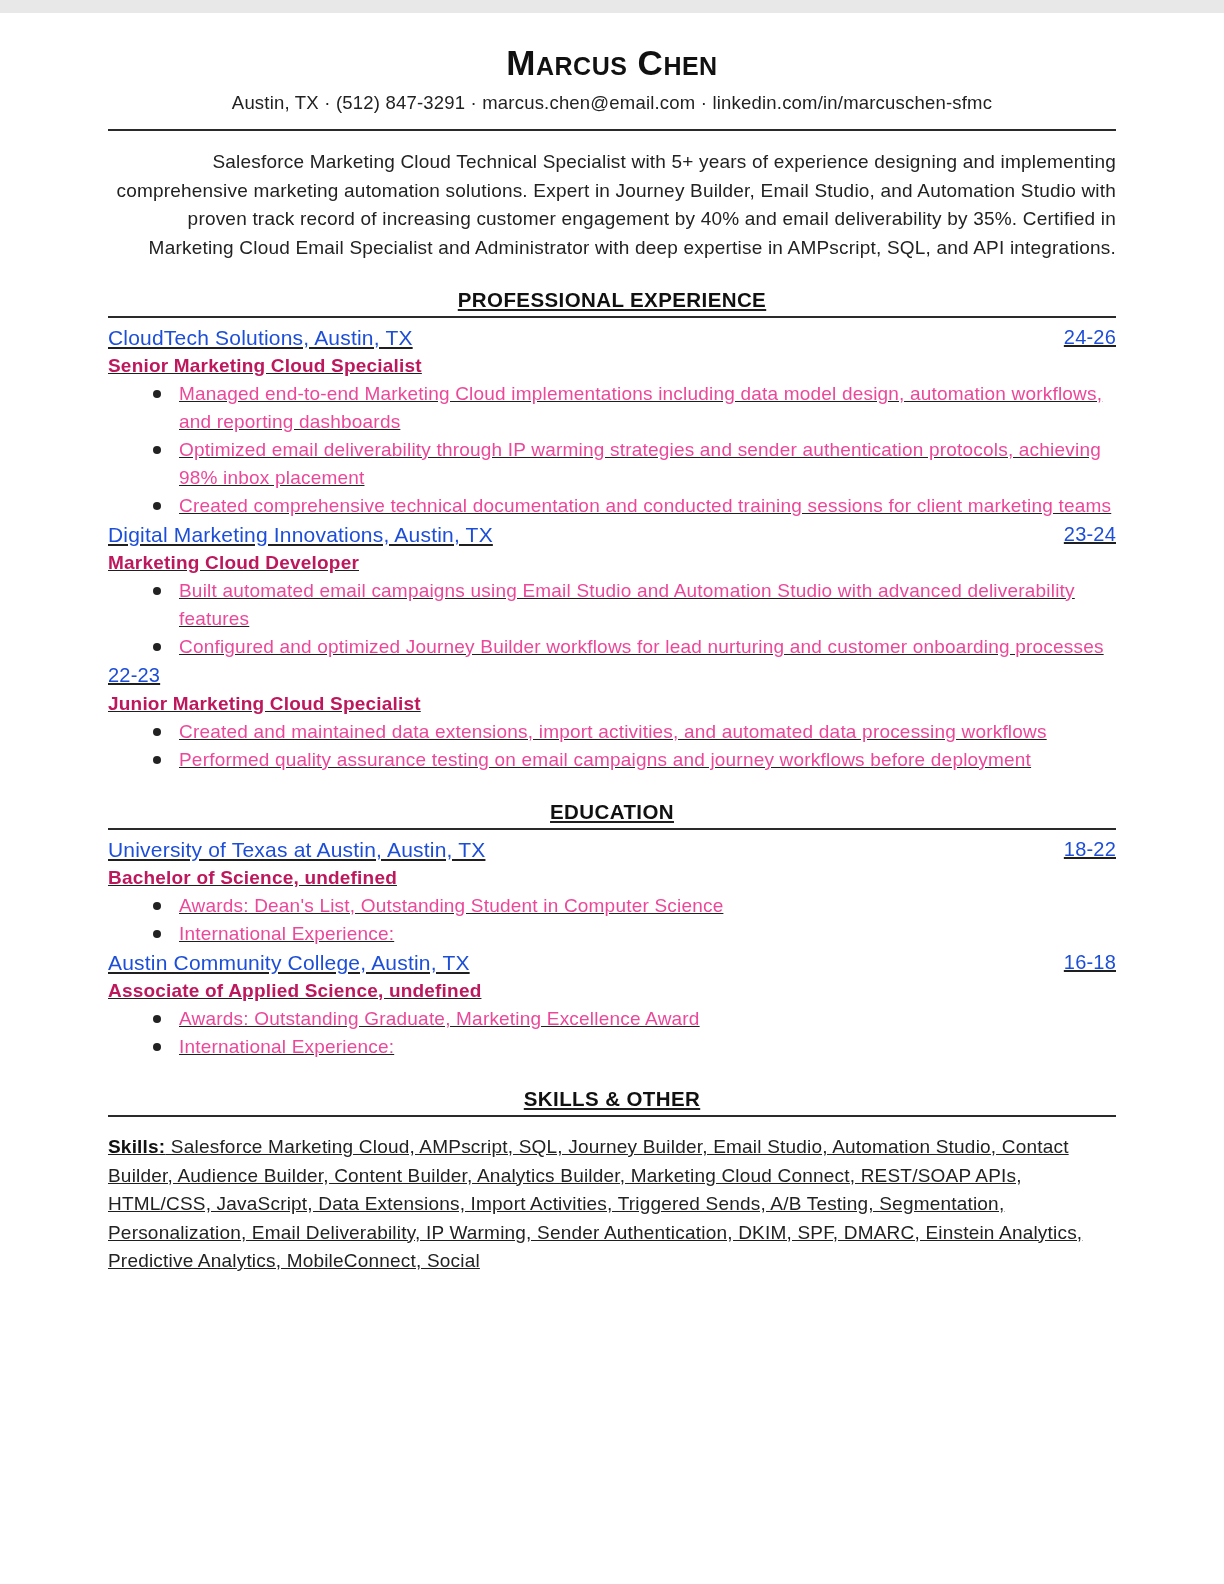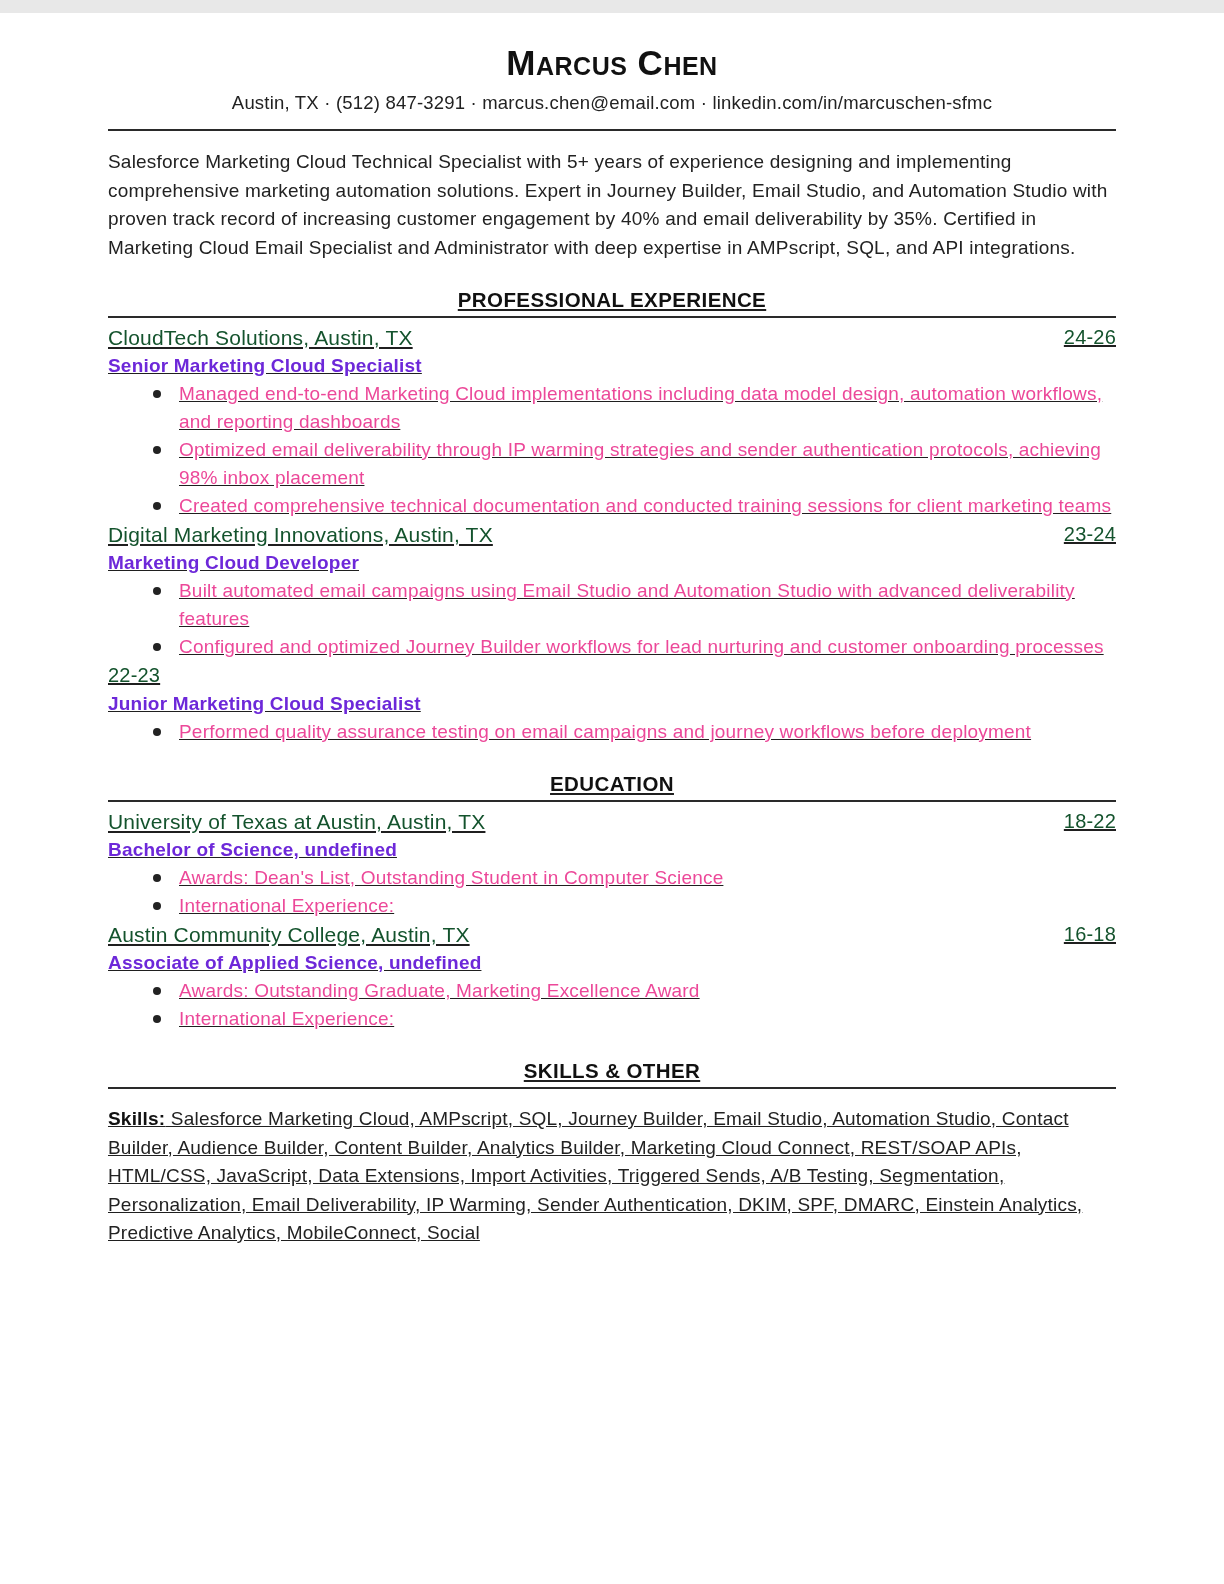--- a/index.html
+++ b/index.html
@@ -34,21 +34,21 @@
   }
   .head-rule {
     border: none;
     border-top: 2px solid #2a2a2a;
     margin-top: 15px;
   }
 
   
   .summary {
     margin-top: 17px;
-    text-align: left;
+    text-align: right;
     font-size: 19px;
     line-height: 28.5px;
     letter-spacing: 0.2px;
     color: #222;
   }
 
   
   .section { margin-top: 26px; text-decoration: underline; }
   .section-title {
     text-align: center;
@@ -65,29 +65,29 @@
   }
 
   
   .entry-head {
     display: flex;
     justify-content: space-between;
     align-items: flex-end;
     font-size: 21px;
     line-height: 29px;
     letter-spacing: 0.2px;
-    color: #14532d;
+    color: #1d4ed8;
   }
   .entry-dates { font-size: 20px; white-space: nowrap; }
   .entry-role {
     font-size: 19px;
     font-weight: 800;
     line-height: 28px;
     letter-spacing: 0.2px;
-    color: #6d28d9;
+    color: #be185d;
   }
   ul.bullets { list-style: none; }
   ul.bullets li {
     position: relative;
     padding-left: 71px;
     font-size: 19px;
     line-height: 28px;
     letter-spacing: 0.2px;
     color: #ec4899;
   }
@@ -151,20 +151,21 @@
         <li>Configured and optimized Journey Builder workflows for lead nurturing and customer onboarding processes</li>
       </ul>
     </div>
 
     <div>
       <div class="entry-head">
         <span class="entry-dates">22-23</span>
       </div>
       <div class="entry-role">Junior Marketing Cloud Specialist</div>
       <ul class="bullets">
+        <li>Created and maintained data extensions, import activities, and automated data processing workflows</li>
         <li>Performed quality assurance testing on email campaigns and journey workflows before deployment</li>
       </ul>
     </div>
   </div>
 
   <div class="section">
     <div class="section-title">EDUCATION</div>
     <hr class="section-rule">
 
     <div>

